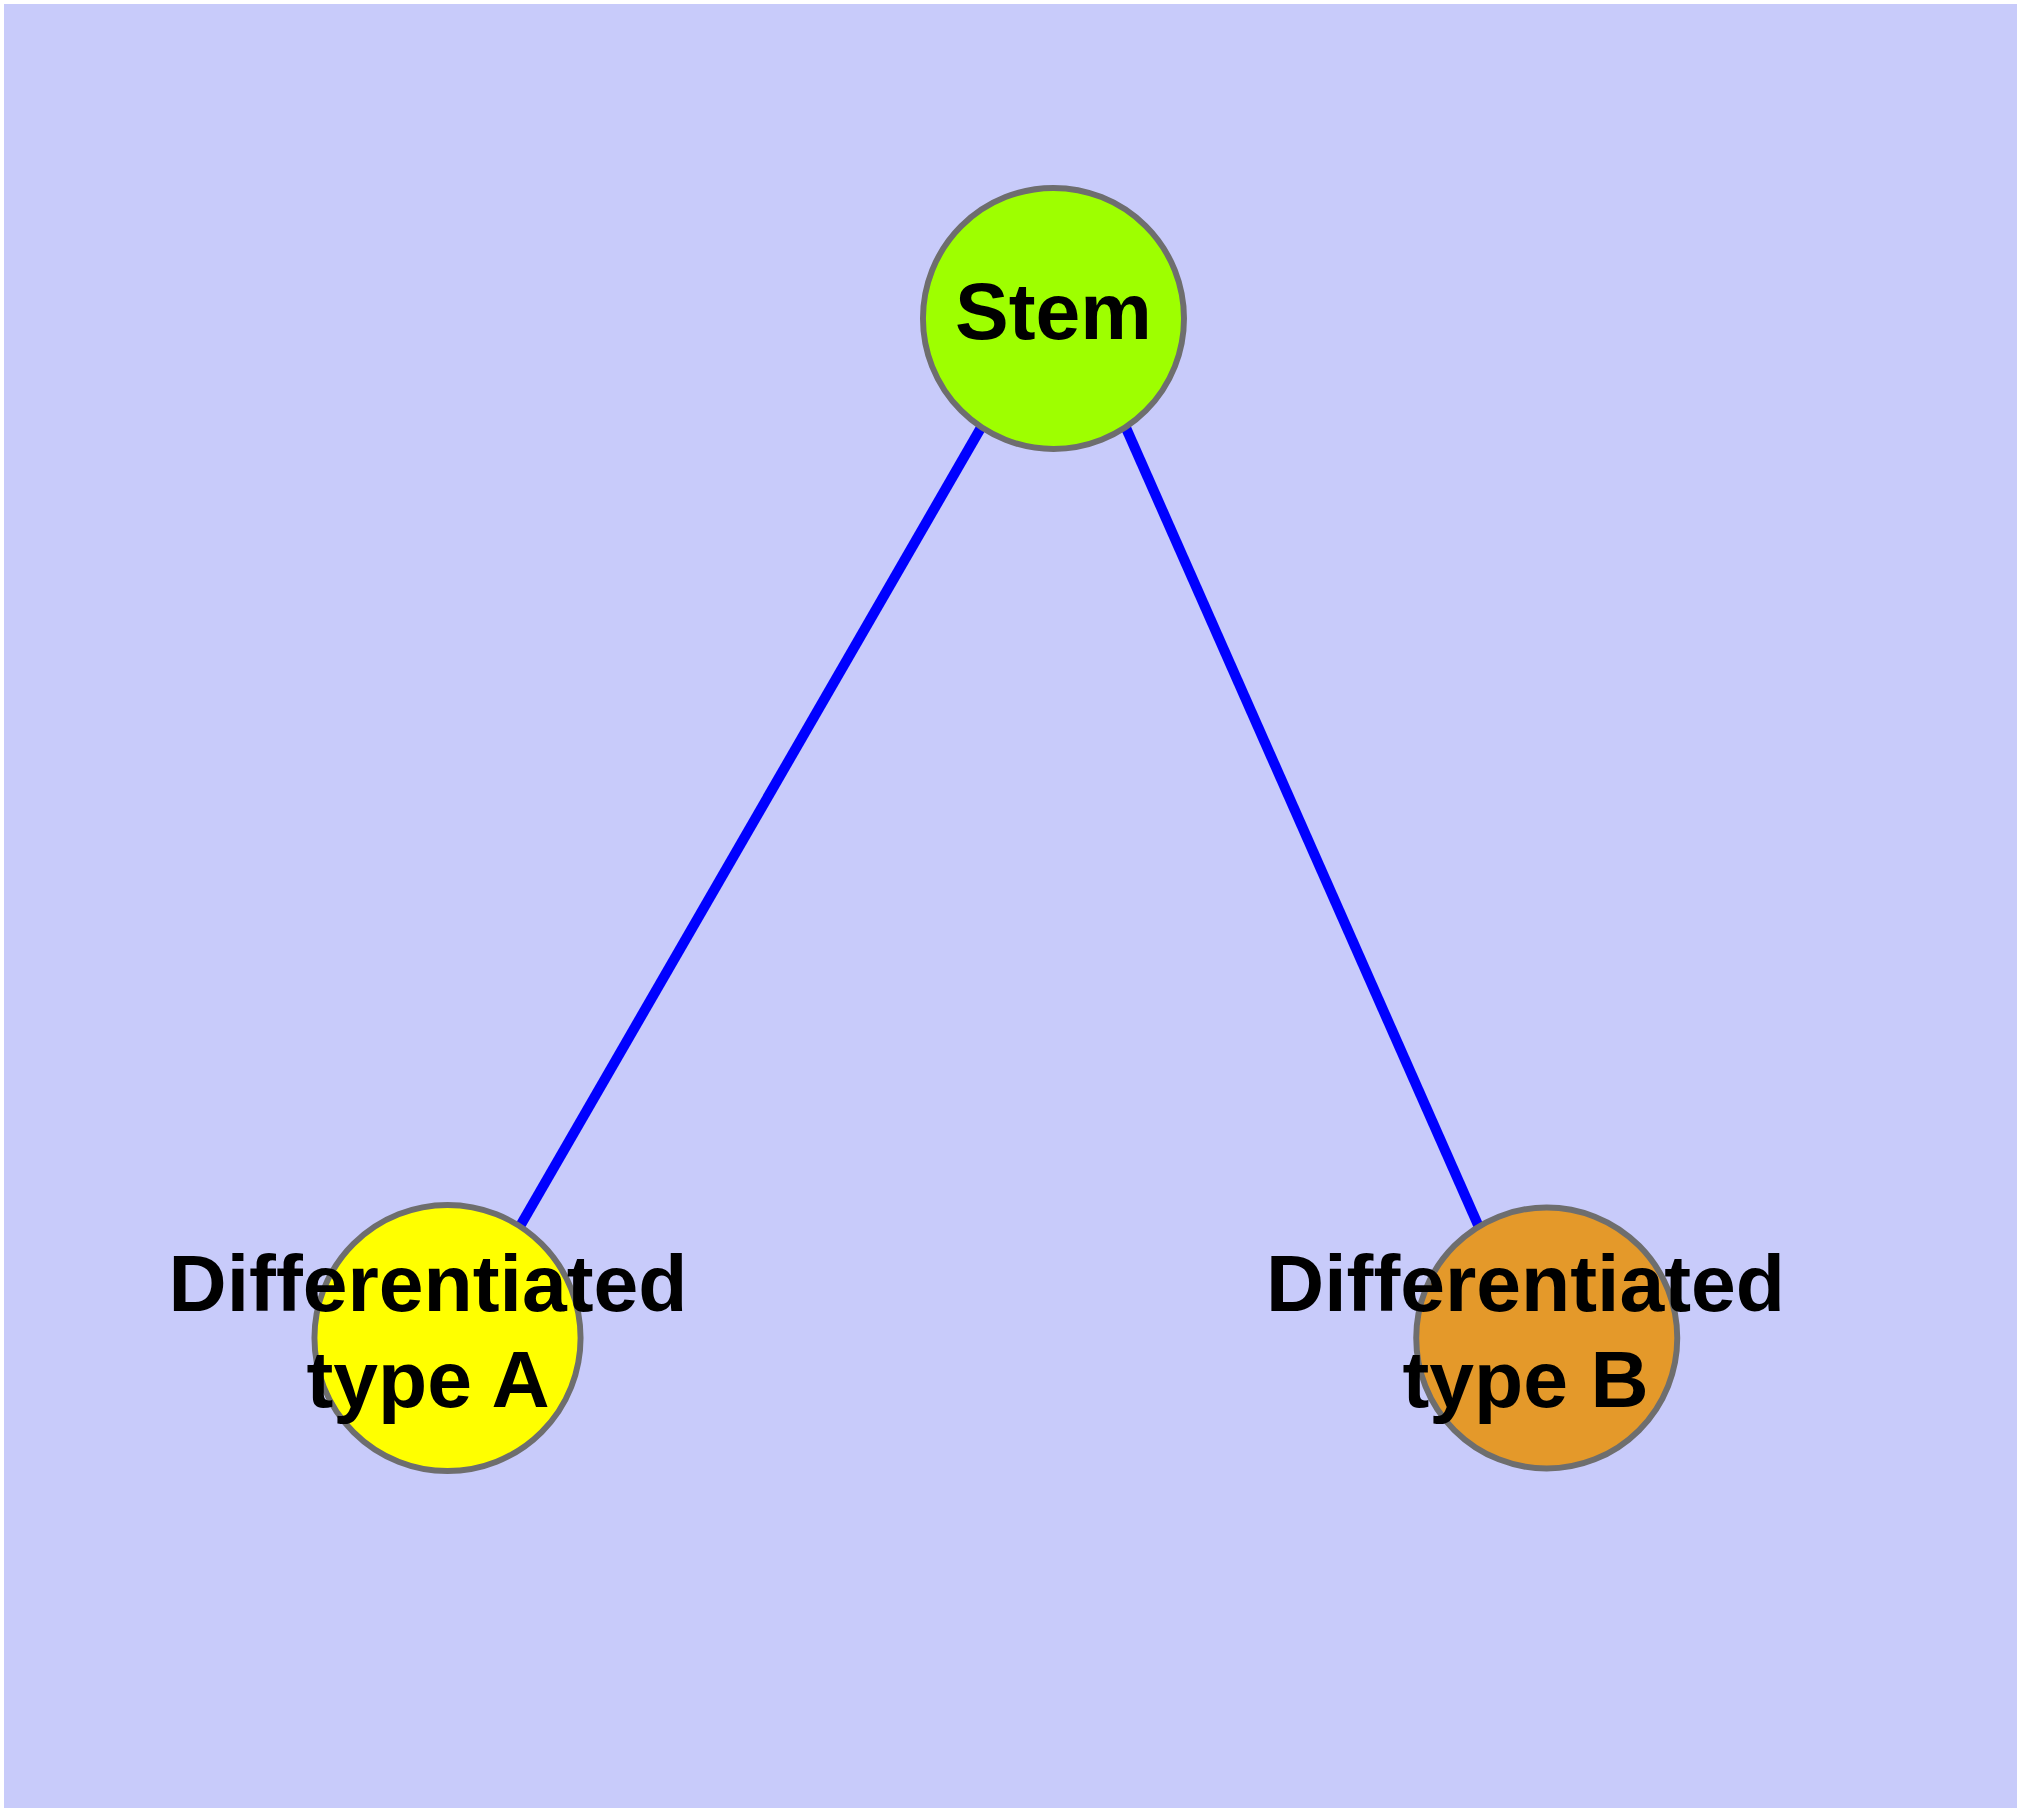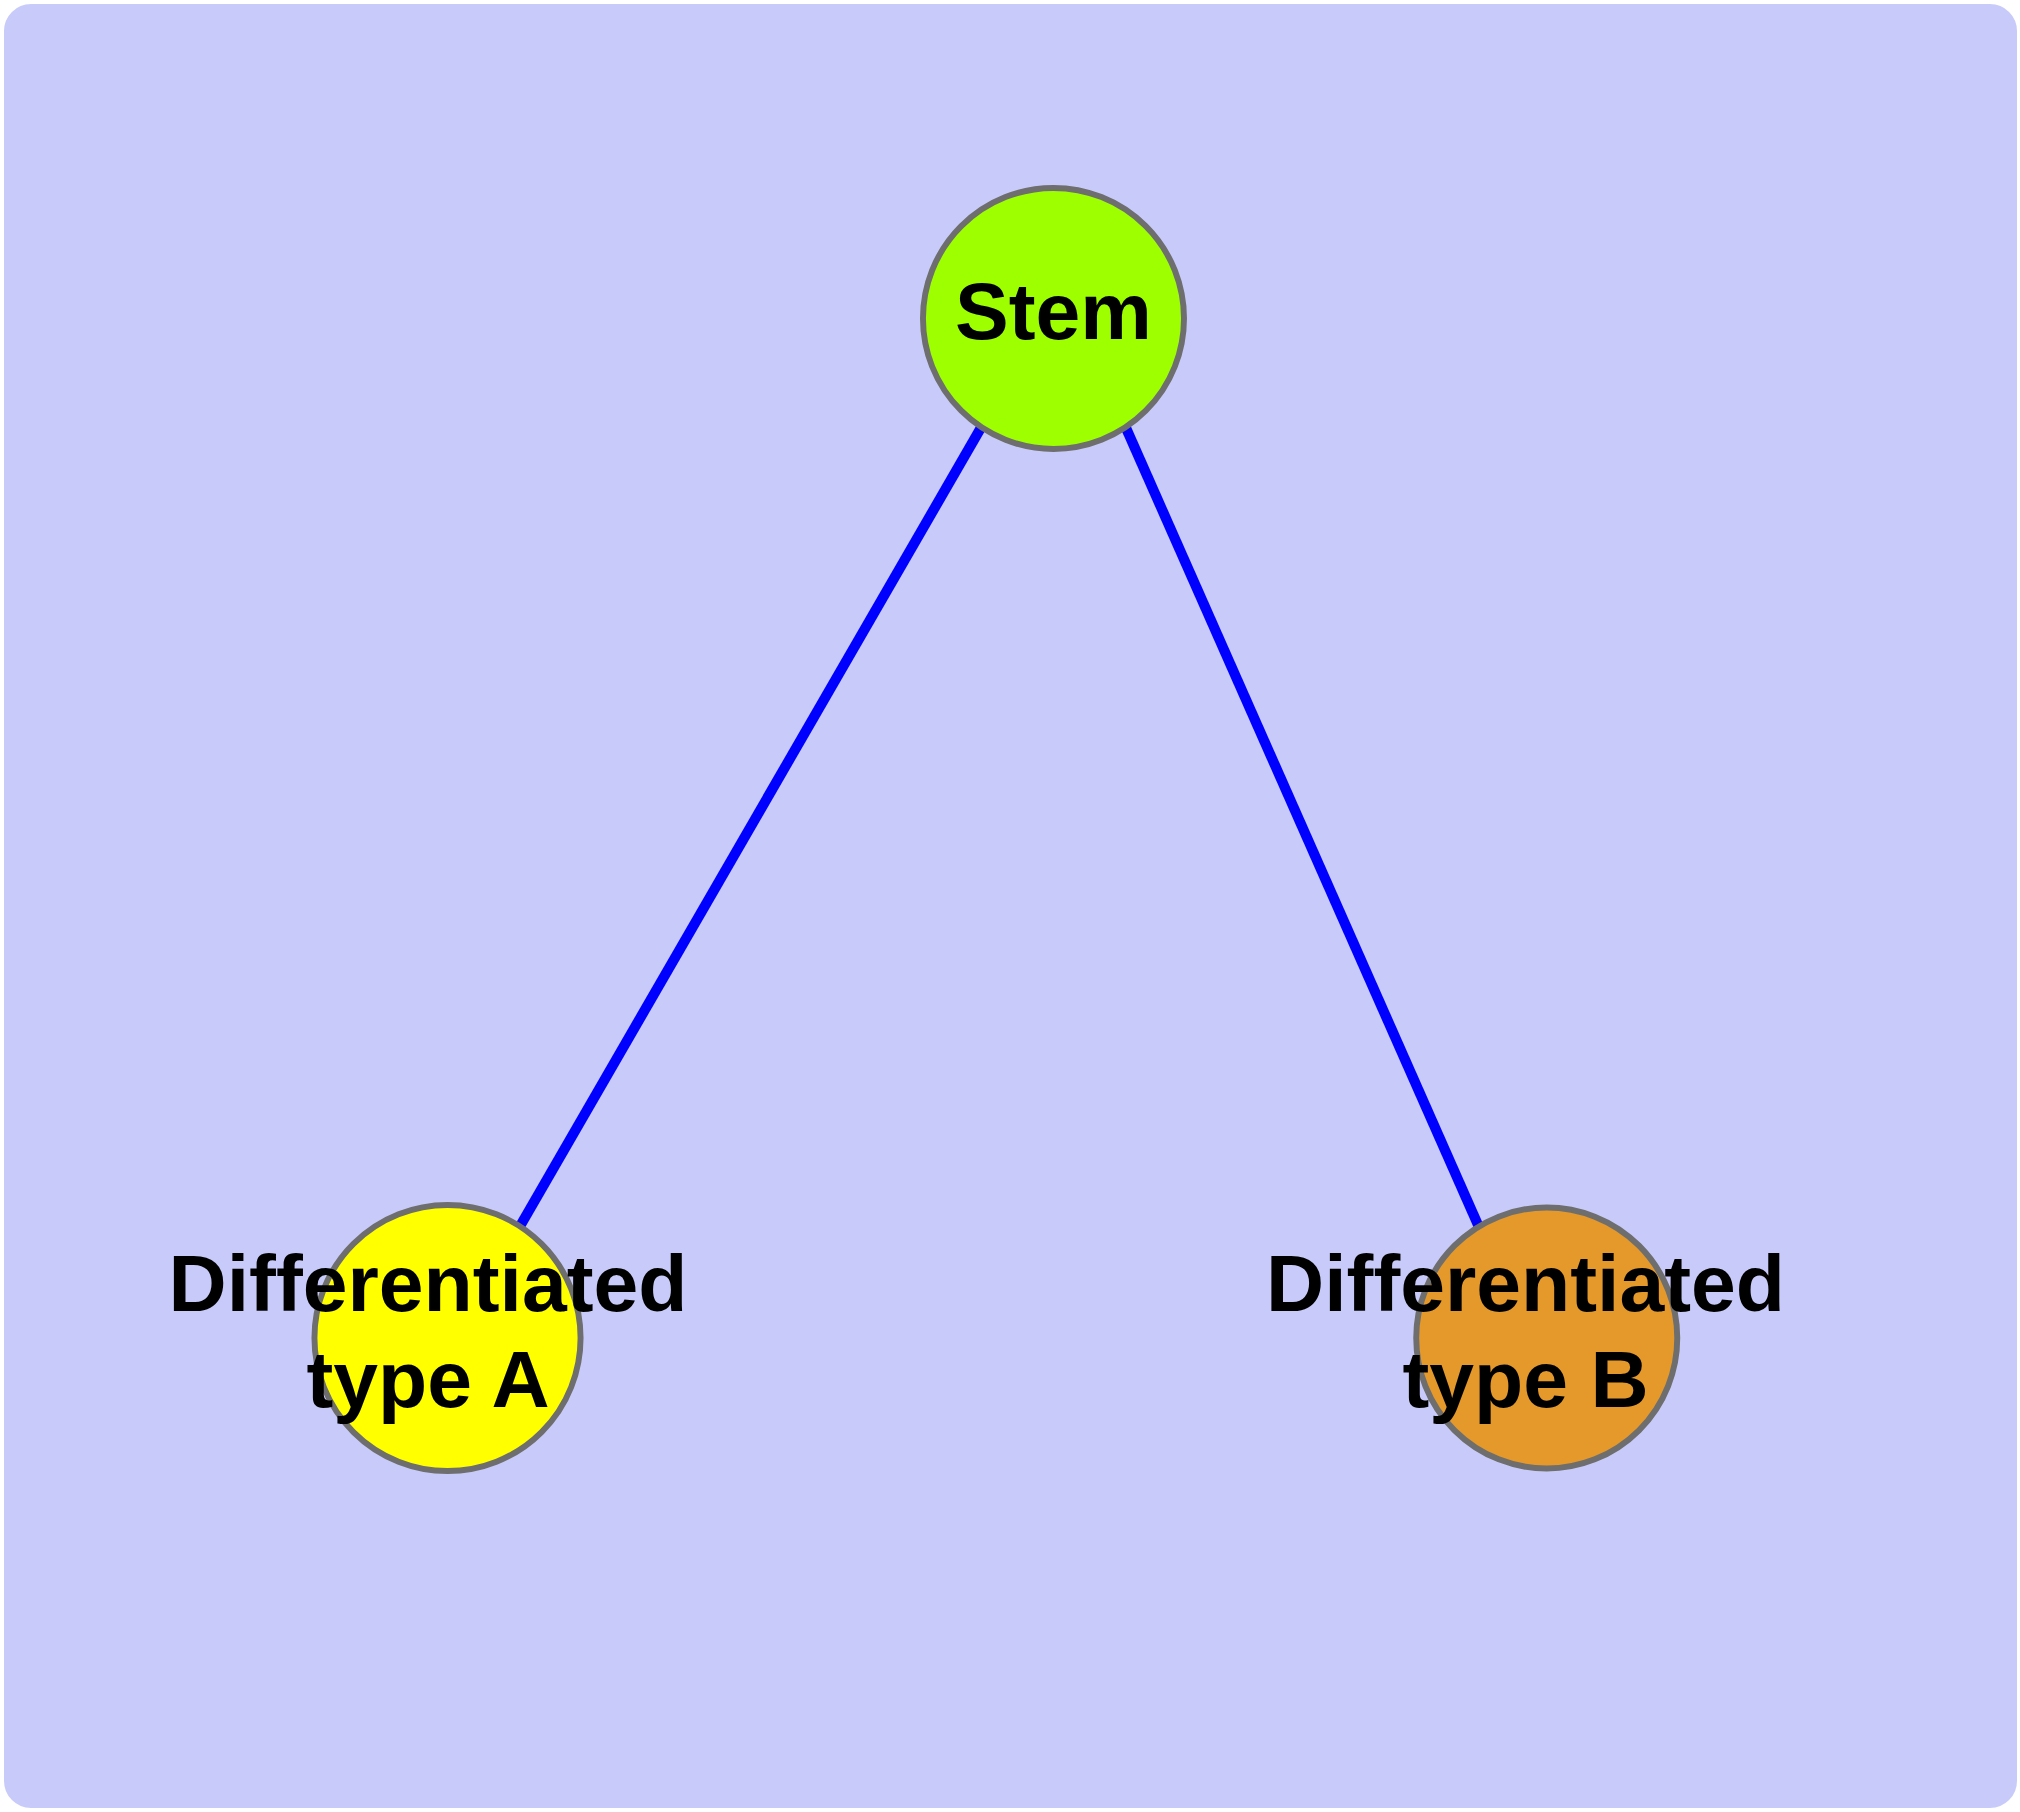--- a/index.html
+++ b/index.html
@@ -45,21 +45,21 @@
     dominant-baseline: middle;
     paint-order: normal;
   }
   .node-label tspan {
     text-anchor: middle;
   }
 </style>
 </head>
 <body>
 
-<div id="canvas" style="width: 2021px; height: 1812px; background: rgb(200, 203, 250); border-color: rgb(255, 255, 255); border-radius: 31px;">
+<div id="canvas" style="width: 2021px; height: 1812px; background: rgb(200, 203, 250); border-color: rgb(255, 255, 255);">
   <svg id="graph-svg" viewBox="0 0 2384 2138" xmlns="http://www.w3.org/2000/svg" style="width: 2021px; height: 1812px;">
 
     <g>
       <line class="edge-line" x1="1153" y1="499" x2="608" y2="1443" stroke="#0000ff" stroke-width="12"></line>
       <line class="edge-line" x1="1323" y1="499" x2="1740" y2="1443" stroke="#0000ff" stroke-width="12"></line>
     </g>
 
     <g>
       <g>
         <circle class="node-circle" cx="1238" cy="371" r="154" fill="#9eff00" stroke="#6e6e6e" stroke-width="7"></circle>

